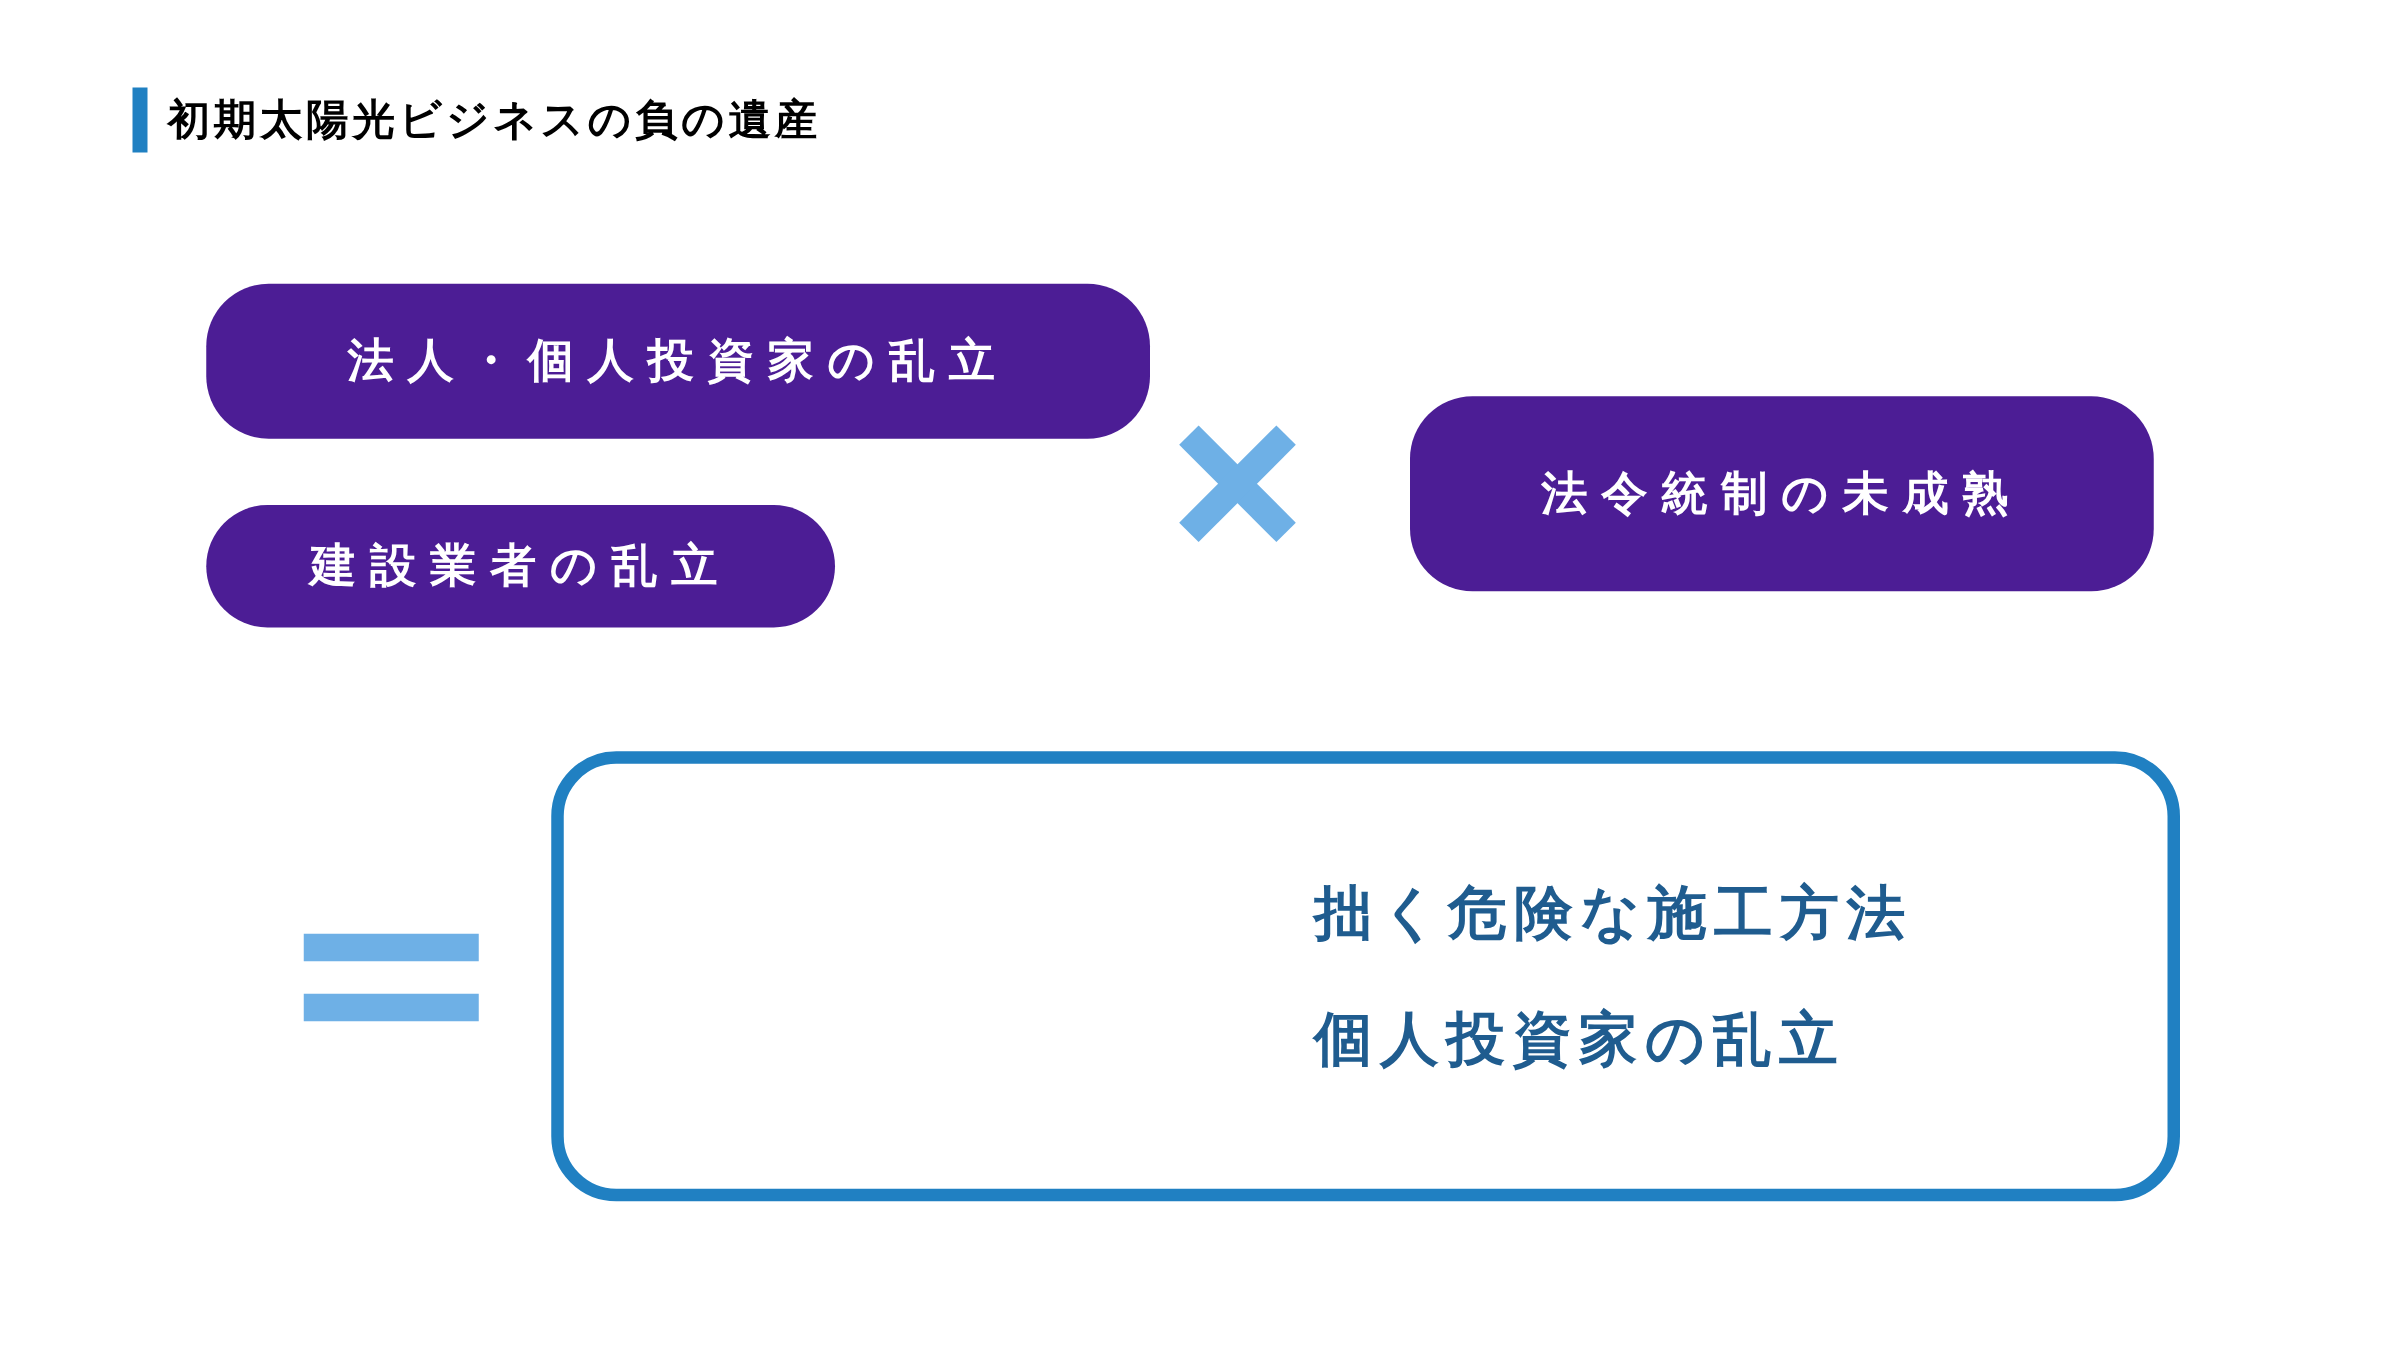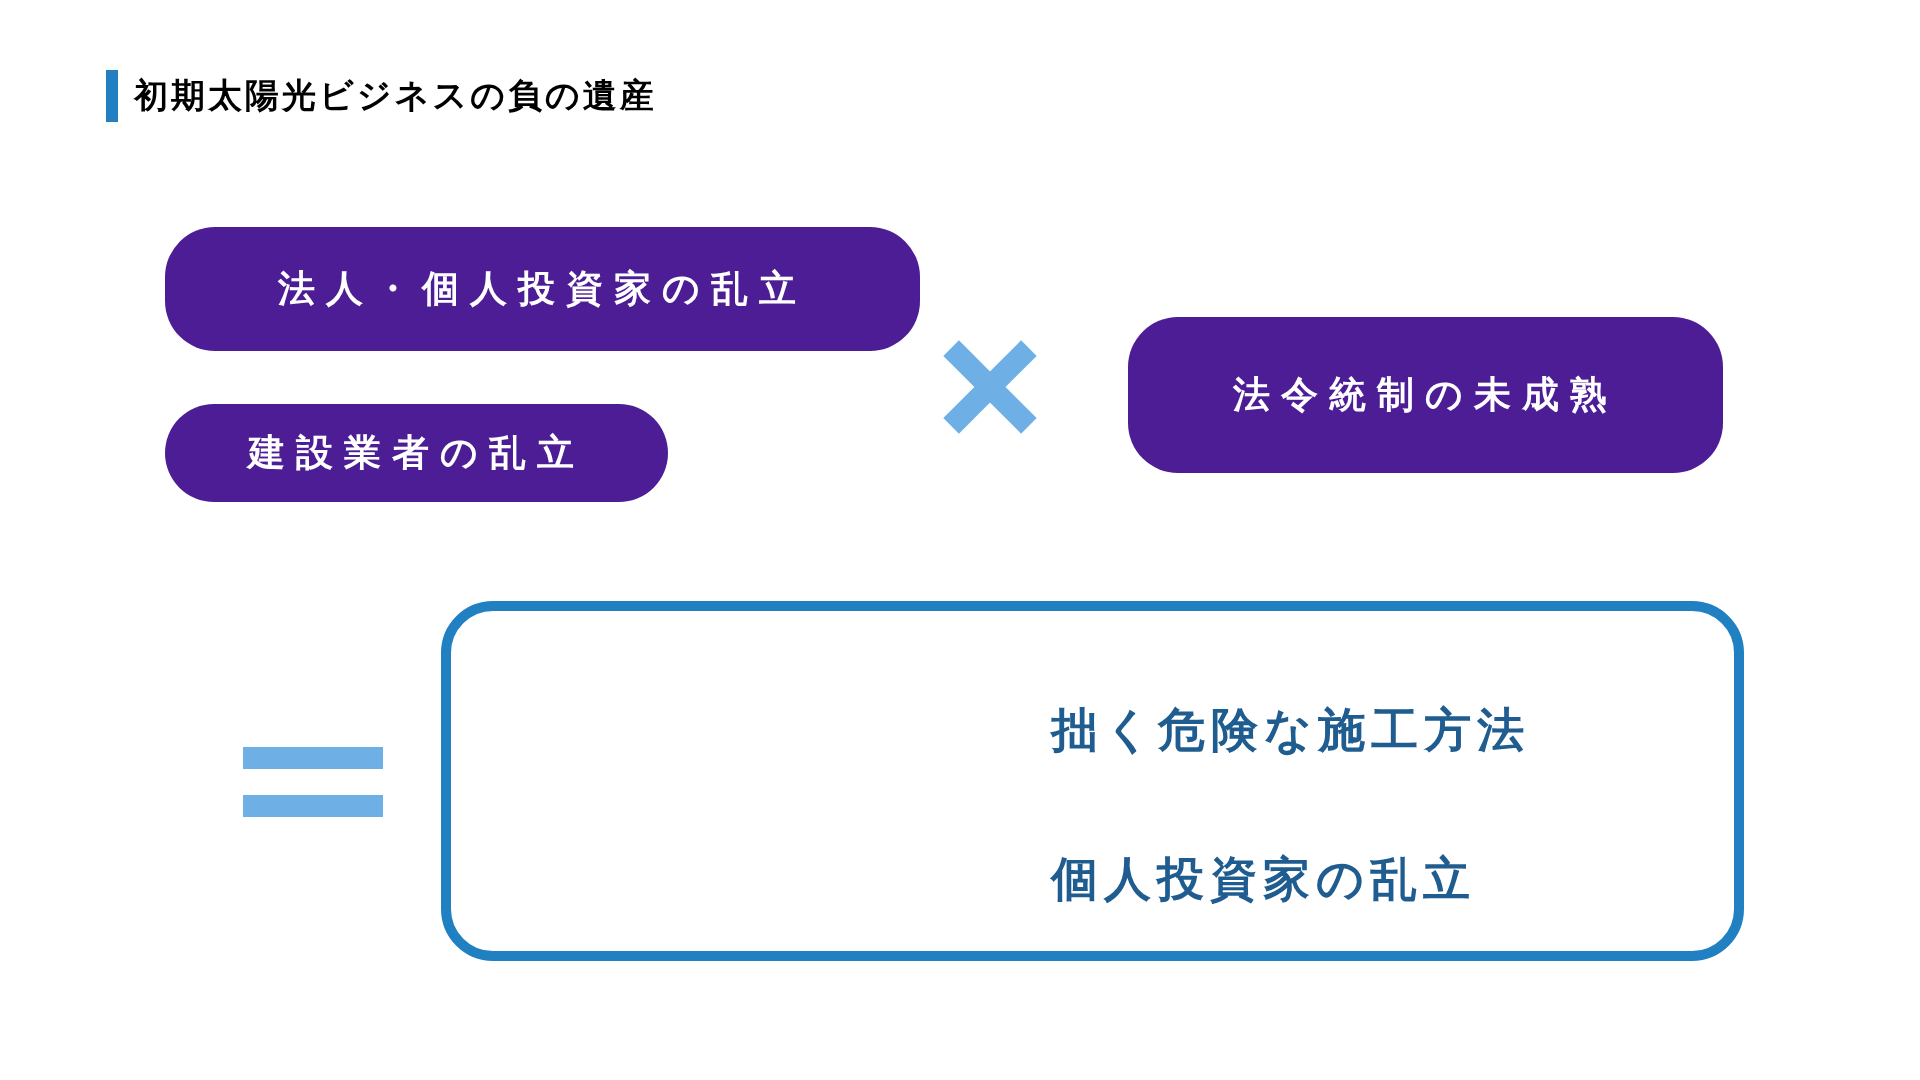--- a/index.html
+++ b/index.html
@@ -123,21 +123,20 @@
     flex-direction: column;
     gap: 42px;
   }
   .result-item {
     font-size: 47px;
     font-weight: bold;
     color: #1F5C8F;
     letter-spacing: 6px;
     line-height: 1.25;
     white-space: nowrap;
-    margin-top: 48px;
   }
 </style>
 </head>
 <body>
 
 <div class="slide">
 
   <div class="title-block">
     <div class="title-bar"></div>
     <div class="title-text">初期太陽光ビジネスの負の遺産</div>

